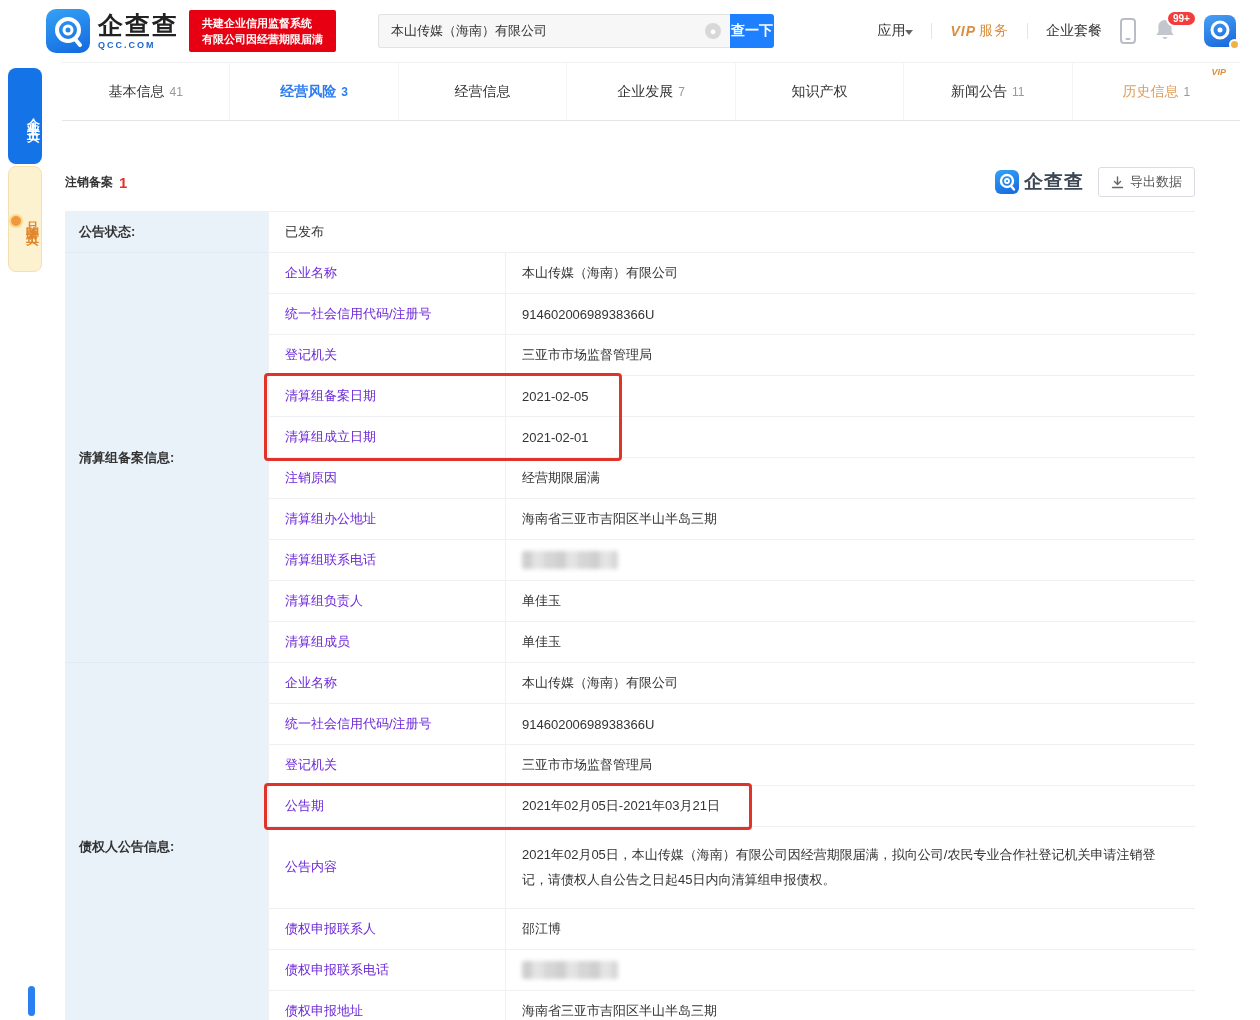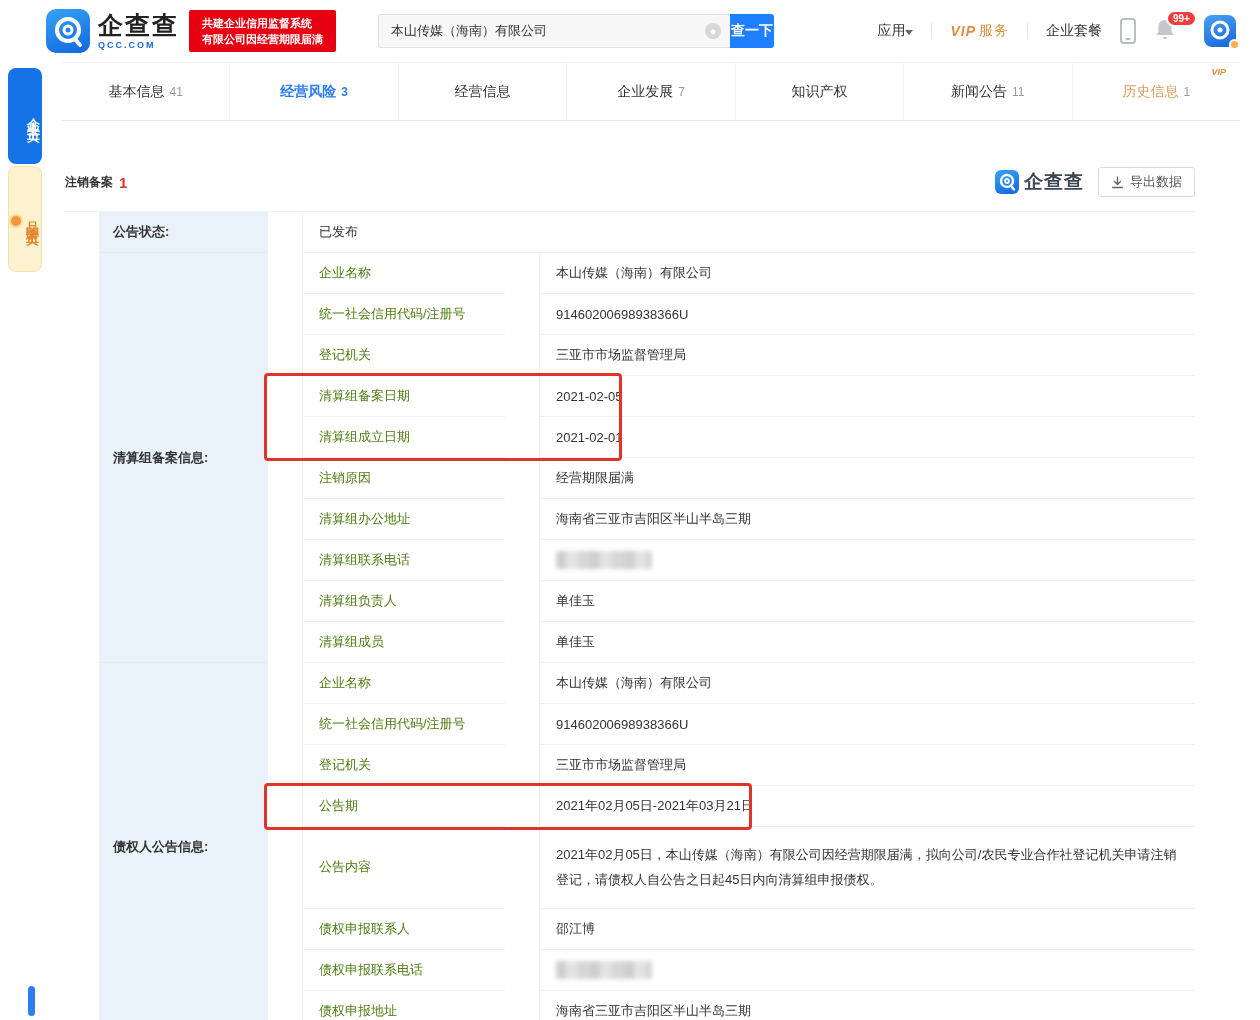--- a/index.html
+++ b/index.html
@@ -81,24 +81,24 @@
     background:linear-gradient(160deg,#35a2f5,#1268e0); position:relative; }
   .brand-icon svg { position:absolute; inset:0; }
   .brand-name { font-size:19px; font-weight:bold; color:#3d4756; letter-spacing:1px; }
   .export-btn { display:flex; align-items:center; gap:6px; border:1px solid #d9dde3; border-radius:3px;
     background:#fff; height:30px; padding:0 12px; font-size:13px; color:#555; cursor:pointer; font-family:inherit; }
 
   
   .tbl { margin-top:14px; display:grid; grid-template-columns:203px 237px 1fr;
     border-top:1px solid #eef0f3; position:relative; }
   .cell { border-bottom:1px solid #eef0f3; min-height:41px; display:flex; align-items:center;
-    font-size:13px; color:#333; padding:0 16px; background:#fff;margin-left:34px; }
+    font-size:13px; color:#333; padding:0 16px; background:#fff; }
   .cell.tall { min-height:82px; line-height:1.85; padding-top:8px; padding-bottom:8px; }
   .gcell { background:#eaf2f9; border-bottom:1px solid #e2ebf4; font-weight:bold; padding-left:14px; }
-  .fcell { border-left:1px solid #eef0f3; color:#4d7c0f; }
+  .fcell { border-left:1px solid #eef0f3; color:#6d28d9; }
   .vcell { border-left:1px solid #eef0f3; }
   .span2 { grid-column:2 / 4; }
   .redact { width:96px; height:18px; border-radius:2px; filter:blur(2px);
     background:repeating-linear-gradient(90deg,#cfcfcf 0 10px,#e3e3e3 10px 22px,#d6d6d6 22px 34px); }
   .anno-box { position:absolute; border:3px solid #e0342b; border-radius:4px; pointer-events:none; z-index:3; }
 
   .scroll-pill { position:absolute; left:28px; top:986px; width:7px; height:30px; border-radius:4px;
     background:#2a7ff1; }
 </style>
 </head>

